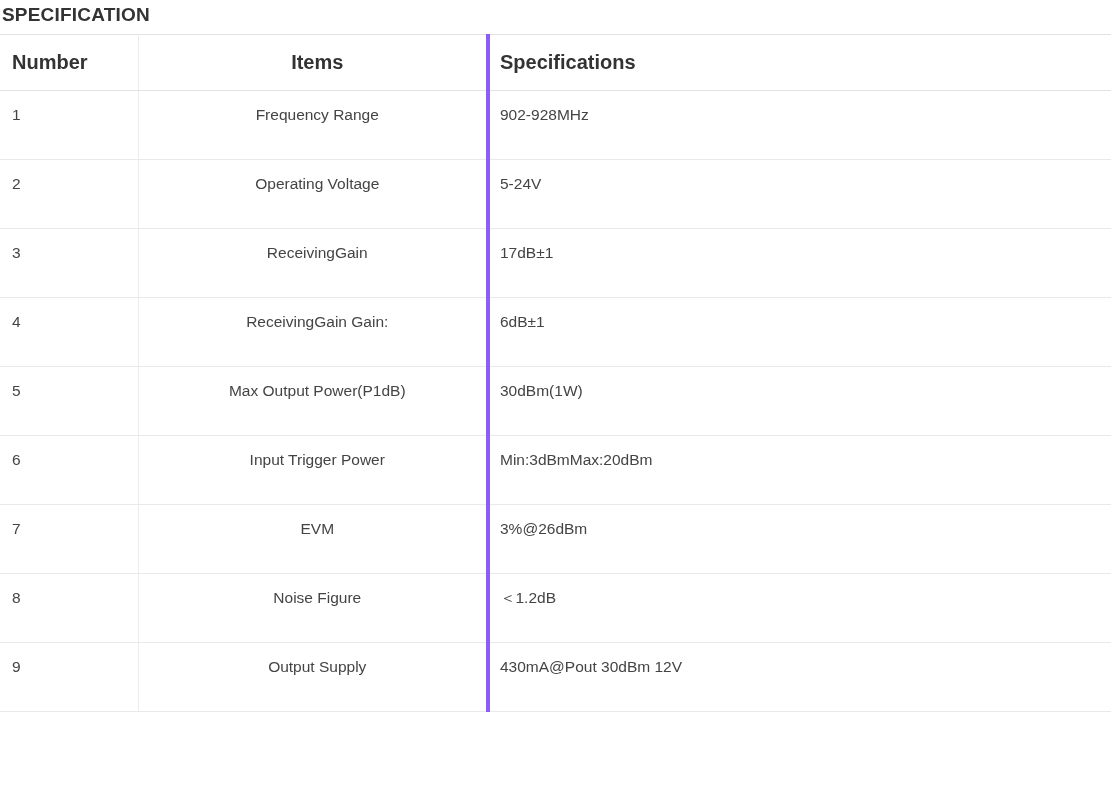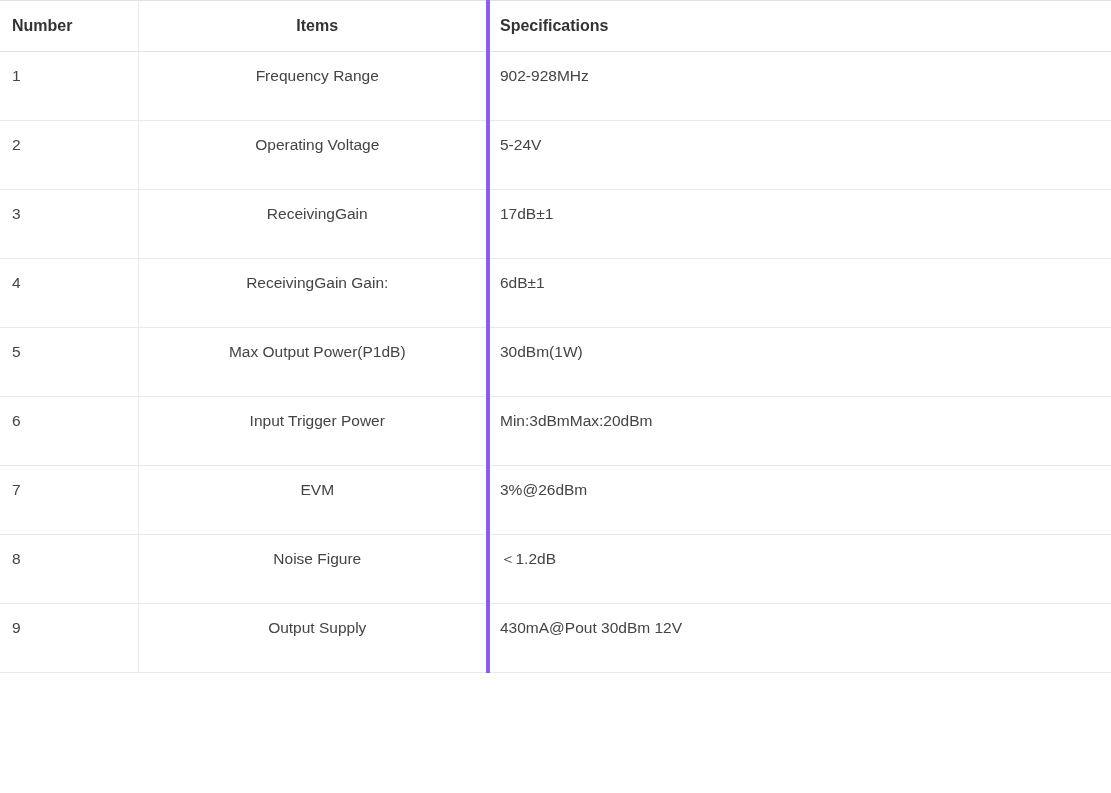--- a/index.html
+++ b/index.html
@@ -33,21 +33,21 @@
     font-size: 15.5px;
     color: #444444;
   }
   table.spec-table col.c-num { width: 138px; }
   table.spec-table col.c-item { width: 350px; }
   table.spec-table col.c-spec { width: 623px; }
 
   table.spec-table thead th {
     text-align: left;
     font-weight: bold;
-    font-size: 16px;
+    font-size: 20px;
     color: #333333;
     padding: 16px 0 16px 14px;
     border-top: 1px solid #e2e2e2;
     border-bottom: 1px solid #e2e2e2;
     vertical-align: middle;
     background: #ffffff;
   }
   table.spec-table thead th.item-col,
   table.spec-table tbody td.item-col { padding-left: 10px; }
   table.spec-table thead th.spec-col,
@@ -71,20 +71,21 @@
   table.spec-table th.num-col,
   table.spec-table td.num-col { border-right: 1px solid #ececec; }
   table.spec-table th.item-col,
   table.spec-table td.item-col { border-right: 4px solid #8b5cf6; text-align: center; }
 </style>
 </head>
 <body>
 
 <div class="page">
 
+  <h1 class="page-title">SPECIFICATION</h1>
 
   <table class="spec-table">
     <colgroup>
       <col class="c-num">
       <col class="c-item">
       <col class="c-spec">
     </colgroup>
     <thead>
       <tr>
         <th class="num-col">Number</th>

